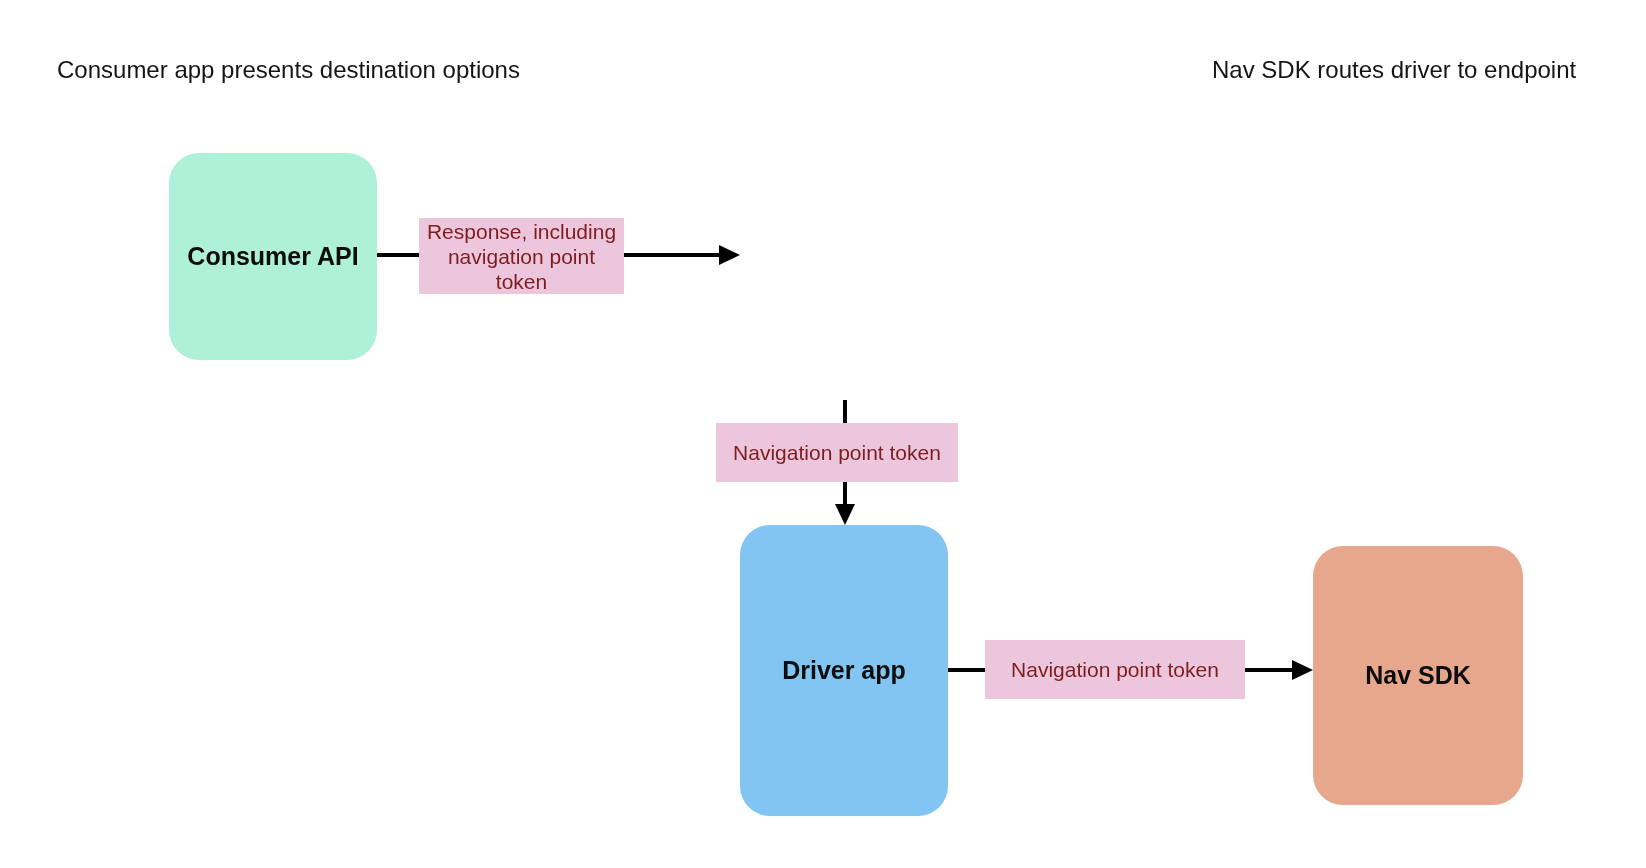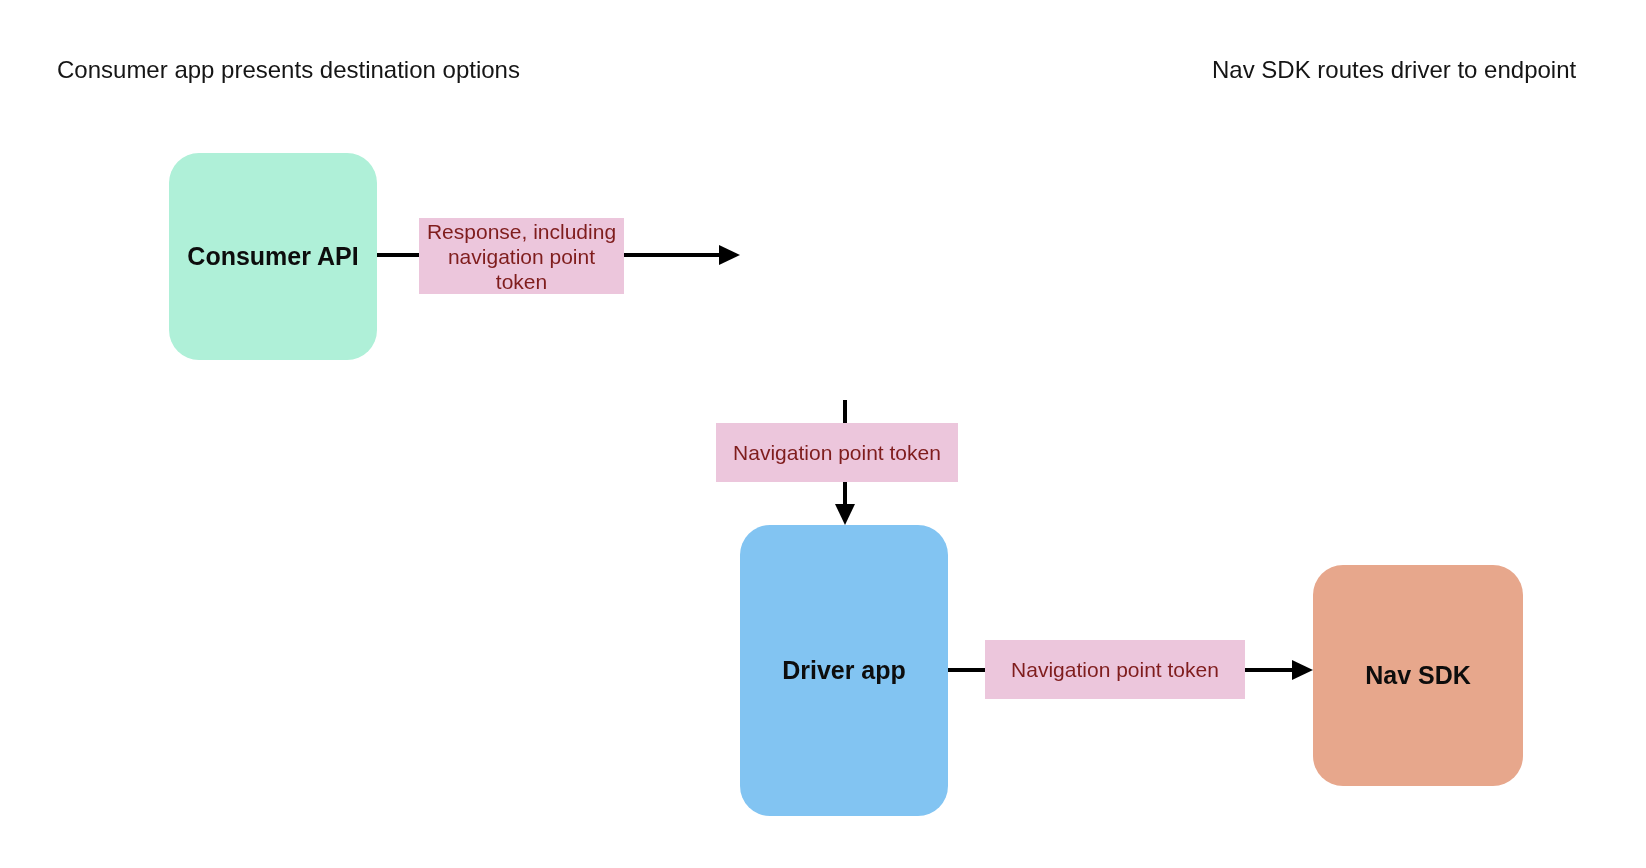--- a/index.html
+++ b/index.html
@@ -42,21 +42,21 @@
     font-weight: 700;
     color: #0d0d0d;
   }
   .node-green  { background: #aff0d8; }
   .node-blue   { background: #82c4f2; }
   .node-orange { background: #e7a78c; }
 
   .node.geocoding { left: 169px;  top: 153px; width: 208px; height: 207px; }
   .node.consumer  { left: 740px;  top: 112px; width: 210px; height: 288px; }
   .node.driver    { left: 740px;  top: 525px; width: 208px; height: 291px; }
-  .node.navsdk    { left: 1313px; top: 565px; width: 210px; height: 221px; }
+  .node.navsdk    { left: 1313px; top: 546px; width: 210px; height: 259px; }
 
   .arrow-line {
     position: absolute;
     background: #000000;
   }
   .arrow-line.horiz { height: 4px; }
   .arrow-line.vert  { width: 4px; }
 
   .arrowhead-right {
     position: absolute;

